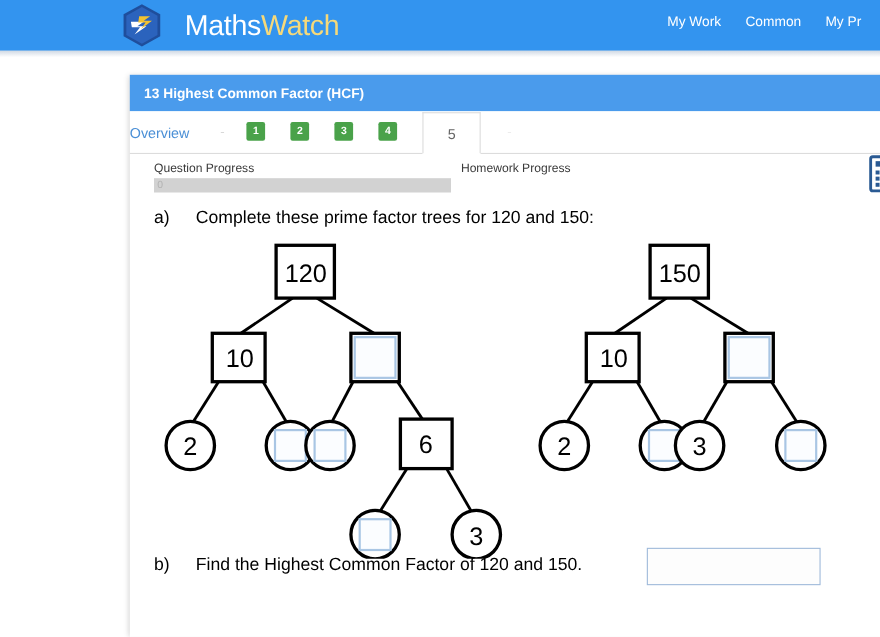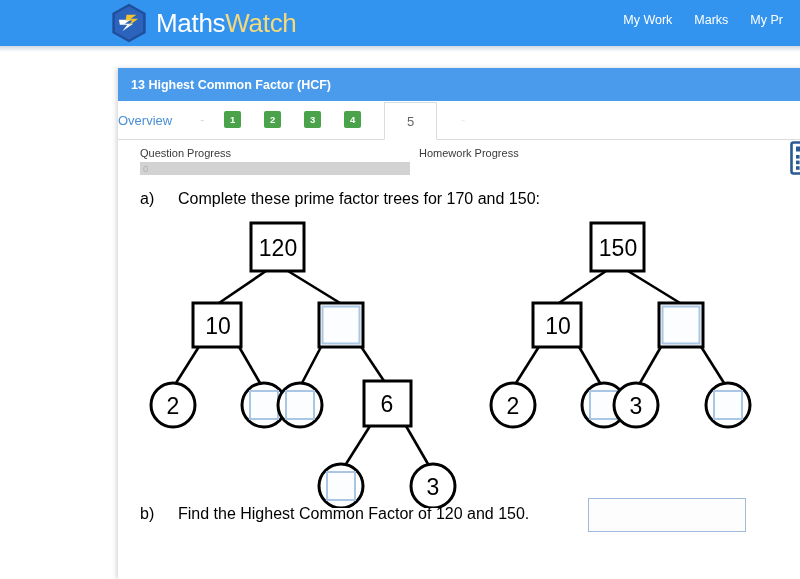--- a/index.html
+++ b/index.html
@@ -12,21 +12,21 @@
 
   
   .topbar {
     position: absolute; left: 0; top: 0;
     width: 800px; height: 46px;
     background: #3394ef;
     display: flex; align-items: center;
   }
   .logo-wrap {
     position: absolute; left: 110px; top: 3px;
-    display: flex; align-items: center; gap: 8px;
+    display: flex; align-items: center; gap: 20px;
   }
   .logo-mark { width: 38px; height: 40px; display: block; }
   .logo-text {
     font-size: 26px; letter-spacing: -0.3px;
     font-family: "Liberation Sans", sans-serif;
   }
   .logo-text .maths { color: #ffffff; }
   .logo-text .watch { color: #f5d97a; }
 
   .topnav {
@@ -196,21 +196,21 @@
       <polygon points="10,20 24,20 17,25 27,25 14,34 20,26 11,26" fill="#ffffff"></polygon>
       <polygon points="19,14 31,14 24,19 33,19 21,28 26,21 18,21" fill="#f2c230"></polygon>
     </svg>
     <div class="logo-text">
       <span class="maths">Maths</span><span class="watch">Watch</span>
     </div>
   </div>
 
   <div class="topnav">
     <a href="#">My Work</a>
-    <a href="#">Marks</a>
+    <a href="#">Common</a>
     <a href="#">My Pr</a>
   </div>
 </div>
 <div class="topbar-shadow"></div>
 
 <div class="card">
 
   <div class="card-title">
     <span>13 Highest Common Factor (HCF)</span>
   </div>
@@ -275,21 +275,21 @@
         <div class="trophy-pct">78%</div>
       </div>
 
     </div>
   </div>
 
   <div class="qbody">
 
     <div class="qline qa">
       <span class="qlabel">a)</span>
-      <span class="qtext">Complete these prime factor trees for 170 and 150:</span>
+      <span class="qtext">Complete these prime factor trees for 120 and 150:</span>
     </div>
 
     <svg class="tree-canvas" viewBox="0 0 682 300">
       <defs>
         <g id="emptysq">
           <rect x="-22" y="-22" width="44" height="44" fill="#fff" stroke="#000" stroke-width="3"></rect>
           <rect x="-18.5" y="-18.5" width="37" height="37" fill="#fbfdff" stroke="#a9c6e4" stroke-width="2"></rect>
         </g>
         <g id="emptycirc">
           <circle cx="0" cy="0" r="22" fill="#fff" stroke="#000" stroke-width="3"></circle>

